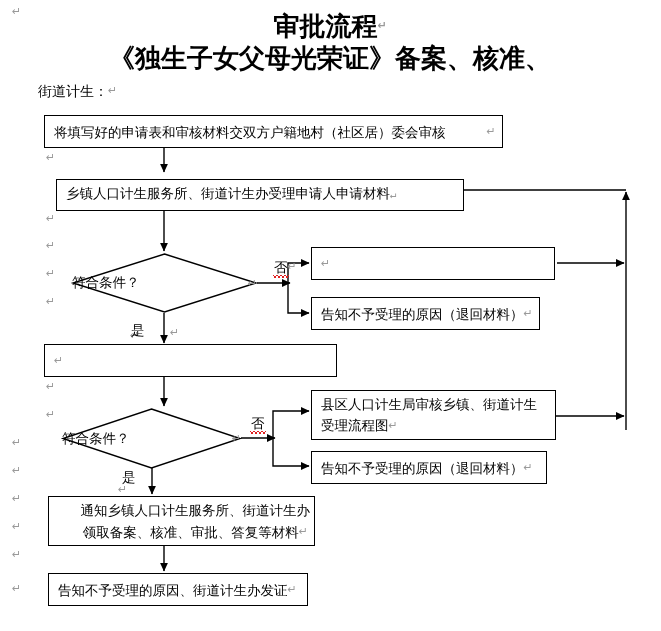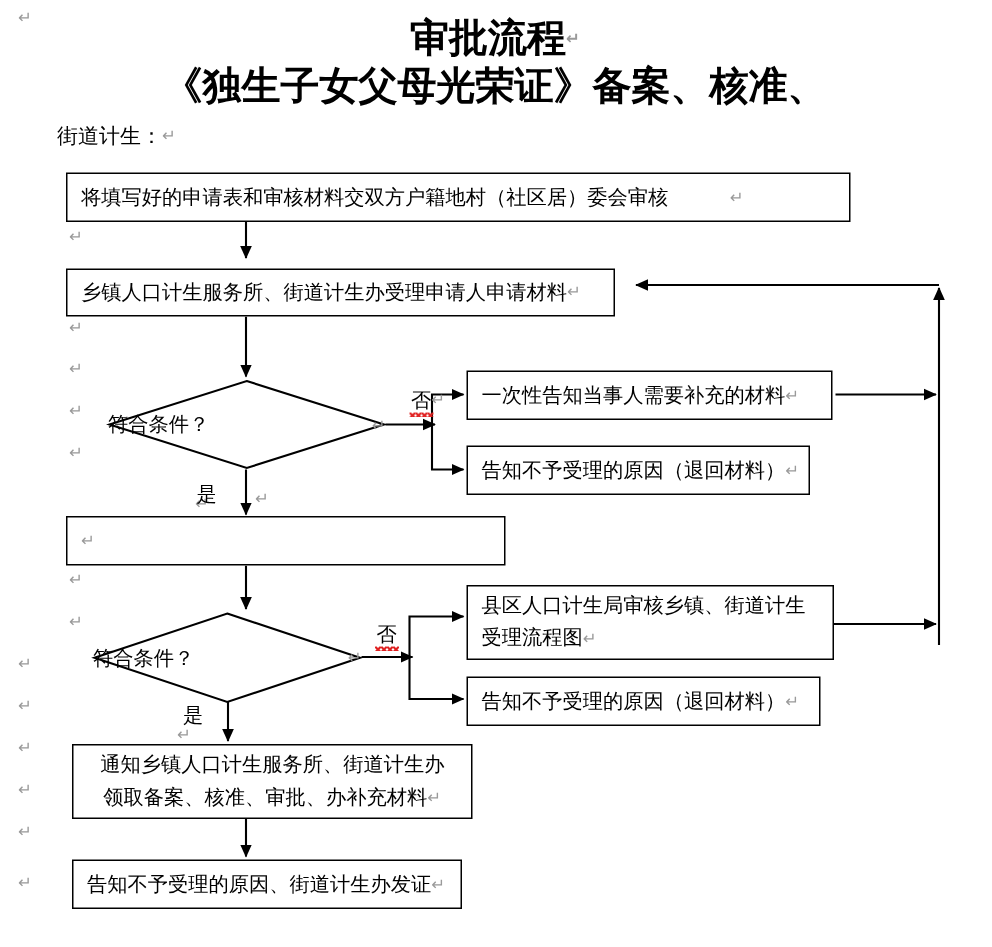--- a/index.html
+++ b/index.html
@@ -57,21 +57,21 @@
   .node {
     position: absolute;
     box-sizing: border-box;
     border: 1px solid #000000;
     background: #ffffff;
     font-size: 13.5px;
     line-height: 20px;
     color: #000000;
     display: flex;
     align-items: center;
-    justify-content: center;
+    justify-content: flex-end;
     text-align: center;
     padding: 0 4px;
   }
   .node.lead {
     justify-content: flex-start;
     padding-left: 9px;
   }
   
   .diamond-wrap {
     position: absolute;
@@ -189,42 +189,41 @@
       <line x1="626" y1="430" x2="626" y2="192" marker-end="url(#arrow)"></line>
 
       <line x1="626" y1="190" x2="424" y2="190" marker-end="url(#arrow)"></line>
 
       <line x1="557" y1="263" x2="624" y2="263" marker-end="url(#arrow)"></line>
 
       <line x1="556" y1="416" x2="624" y2="416" marker-end="url(#arrow)"></line>
     </g>
   </svg>
 
-  <div class="node lead" style="left:44px; top:115px; width:523px; height:33px;gap:41px;">
+  <div class="node lead" style="left:44px; top:115px; width:459px; height:33px;gap:41px;">
     <span>将填写好的申请表和审核材料交双方户籍地村（社区居）委会审核</span>
       <span class="inline-pilcrow">↵</span>
   </div>
 
-  <div class="node lead" style="left:44px; top:179px; width:366px; height:32px;">
+  <div class="node lead" style="left:56px; top:179px; width:408px; height:32px;font-family:Liberation Mono, monospace;">
     <span>乡镇人口计生服务所、街道计生办受理申请人申请材料</span>
       <span class="inline-pilcrow">↵</span>
   </div>
 
   <div class="diamond-wrap" style="left:72px; top:253px; width:185px; height:60px;">
     <svg width="185" height="60" viewBox="0 0 185 60" xmlns="http://www.w3.org/2000/svg">
       <polygon points="92.5,1 184,30 92.5,59 1,30" fill="#ffffff" stroke="#000000" stroke-width="1.4"></polygon>
     </svg>
     <div class="diamond-label">
       <span>符合条件？</span>
         <span class="inline-pilcrow">↵</span>
     </div>
   </div>
 
   <div class="node lead" style="left:311px; top:247px; width:244px; height:33px;">
-    <span>一次性告知当事人需要补充的材料</span>
       <span class="inline-pilcrow">↵</span>
   </div>
 
   <div class="node lead" style="left:311px; top:297px; width:229px; height:33px;">
     <span>告知不予受理的原因（退回材料）</span>
       <span class="inline-pilcrow">↵</span>
   </div>
 
   <div class="node lead" style="left:44px; top:344px; width:293px; height:33px;">
       <span class="inline-pilcrow">↵</span>
@@ -248,21 +247,21 @@
   </div>
 
   <div class="node lead" style="left:311px; top:451px; width:236px; height:33px;">
     <span>告知不予受理的原因（退回材料）</span>
       <span class="inline-pilcrow">↵</span>
   </div>
 
   <div class="node" style="left:48px; top:496px; width:267px; height:50px;">
     <span style="line-height:22px;">
       <span>通知乡镇人口计生服务所、街道计生办</span><br>
-      <span>领取备案、核准、审批、办补充材料</span><span class="inline-pilcrow">↵</span>
+      <span>领取备案、核准、审批、答复等材料</span><span class="inline-pilcrow">↵</span>
     </span>
   </div>
 
   <div class="node lead" style="left:48px; top:573px; width:260px; height:33px;">
     <span>告知不予受理的原因、街道计生办发证</span>
       <span class="inline-pilcrow">↵</span>
   </div>
 
   <div class="branch-label" style="left:274px; top:259px;">
     <span class="squiggle">否</span><span class="inline-pilcrow">↵</span>

